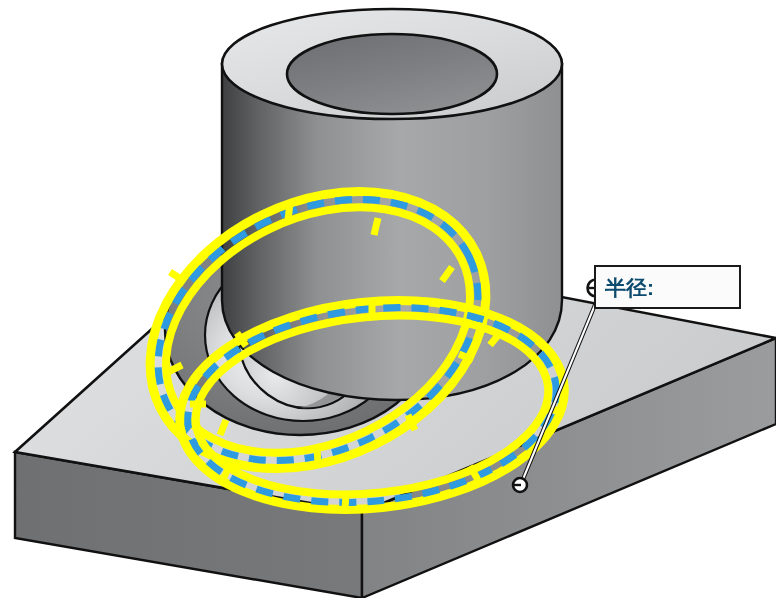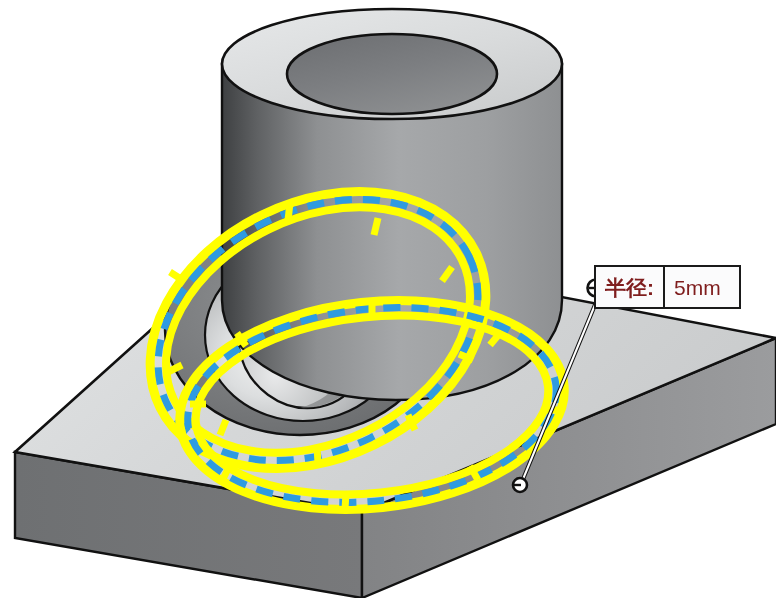--- a/index.html
+++ b/index.html
@@ -12,21 +12,21 @@
     display:flex;
     align-items:stretch;
     background:#fbfbfc;
     border:2px solid #1a1a1a;
     box-sizing:border-box;
   }
   .callout-cell{
     display:flex;align-items:center;justify-content:center;
     padding:0 9px;
     font-size:21px;
-    color:#7f1d1d;
+    color:#0c4a6e;
     line-height:1;
     white-space:nowrap;
   }
   .callout-cell.label{font-weight:600;letter-spacing:0px;}
   .callout-cell.value{border-left:2px solid #1a1a1a;font-weight:400;}
 </style>
 </head>
 <body>
 
 <div id="stage">
@@ -172,16 +172,15 @@
     </g>
 
     <g>
       <circle cx="596" cy="288" r="8.5" fill="#ffffff" stroke="#111" stroke-width="2.6"></circle>
       <line x1="589" y1="288" x2="598" y2="288" stroke="#111" stroke-width="2.4"></line>
     </g>
   </svg>
 
   <div class="callout" id="calloutBox" style="left:594px;top:265px;width:147px;height:44px;">
     <div class="callout-cell label">半径:</div>
-    <div class="callout-cell value">5mm</div>
   </div>
 
 </div>
 
 </body></html>

